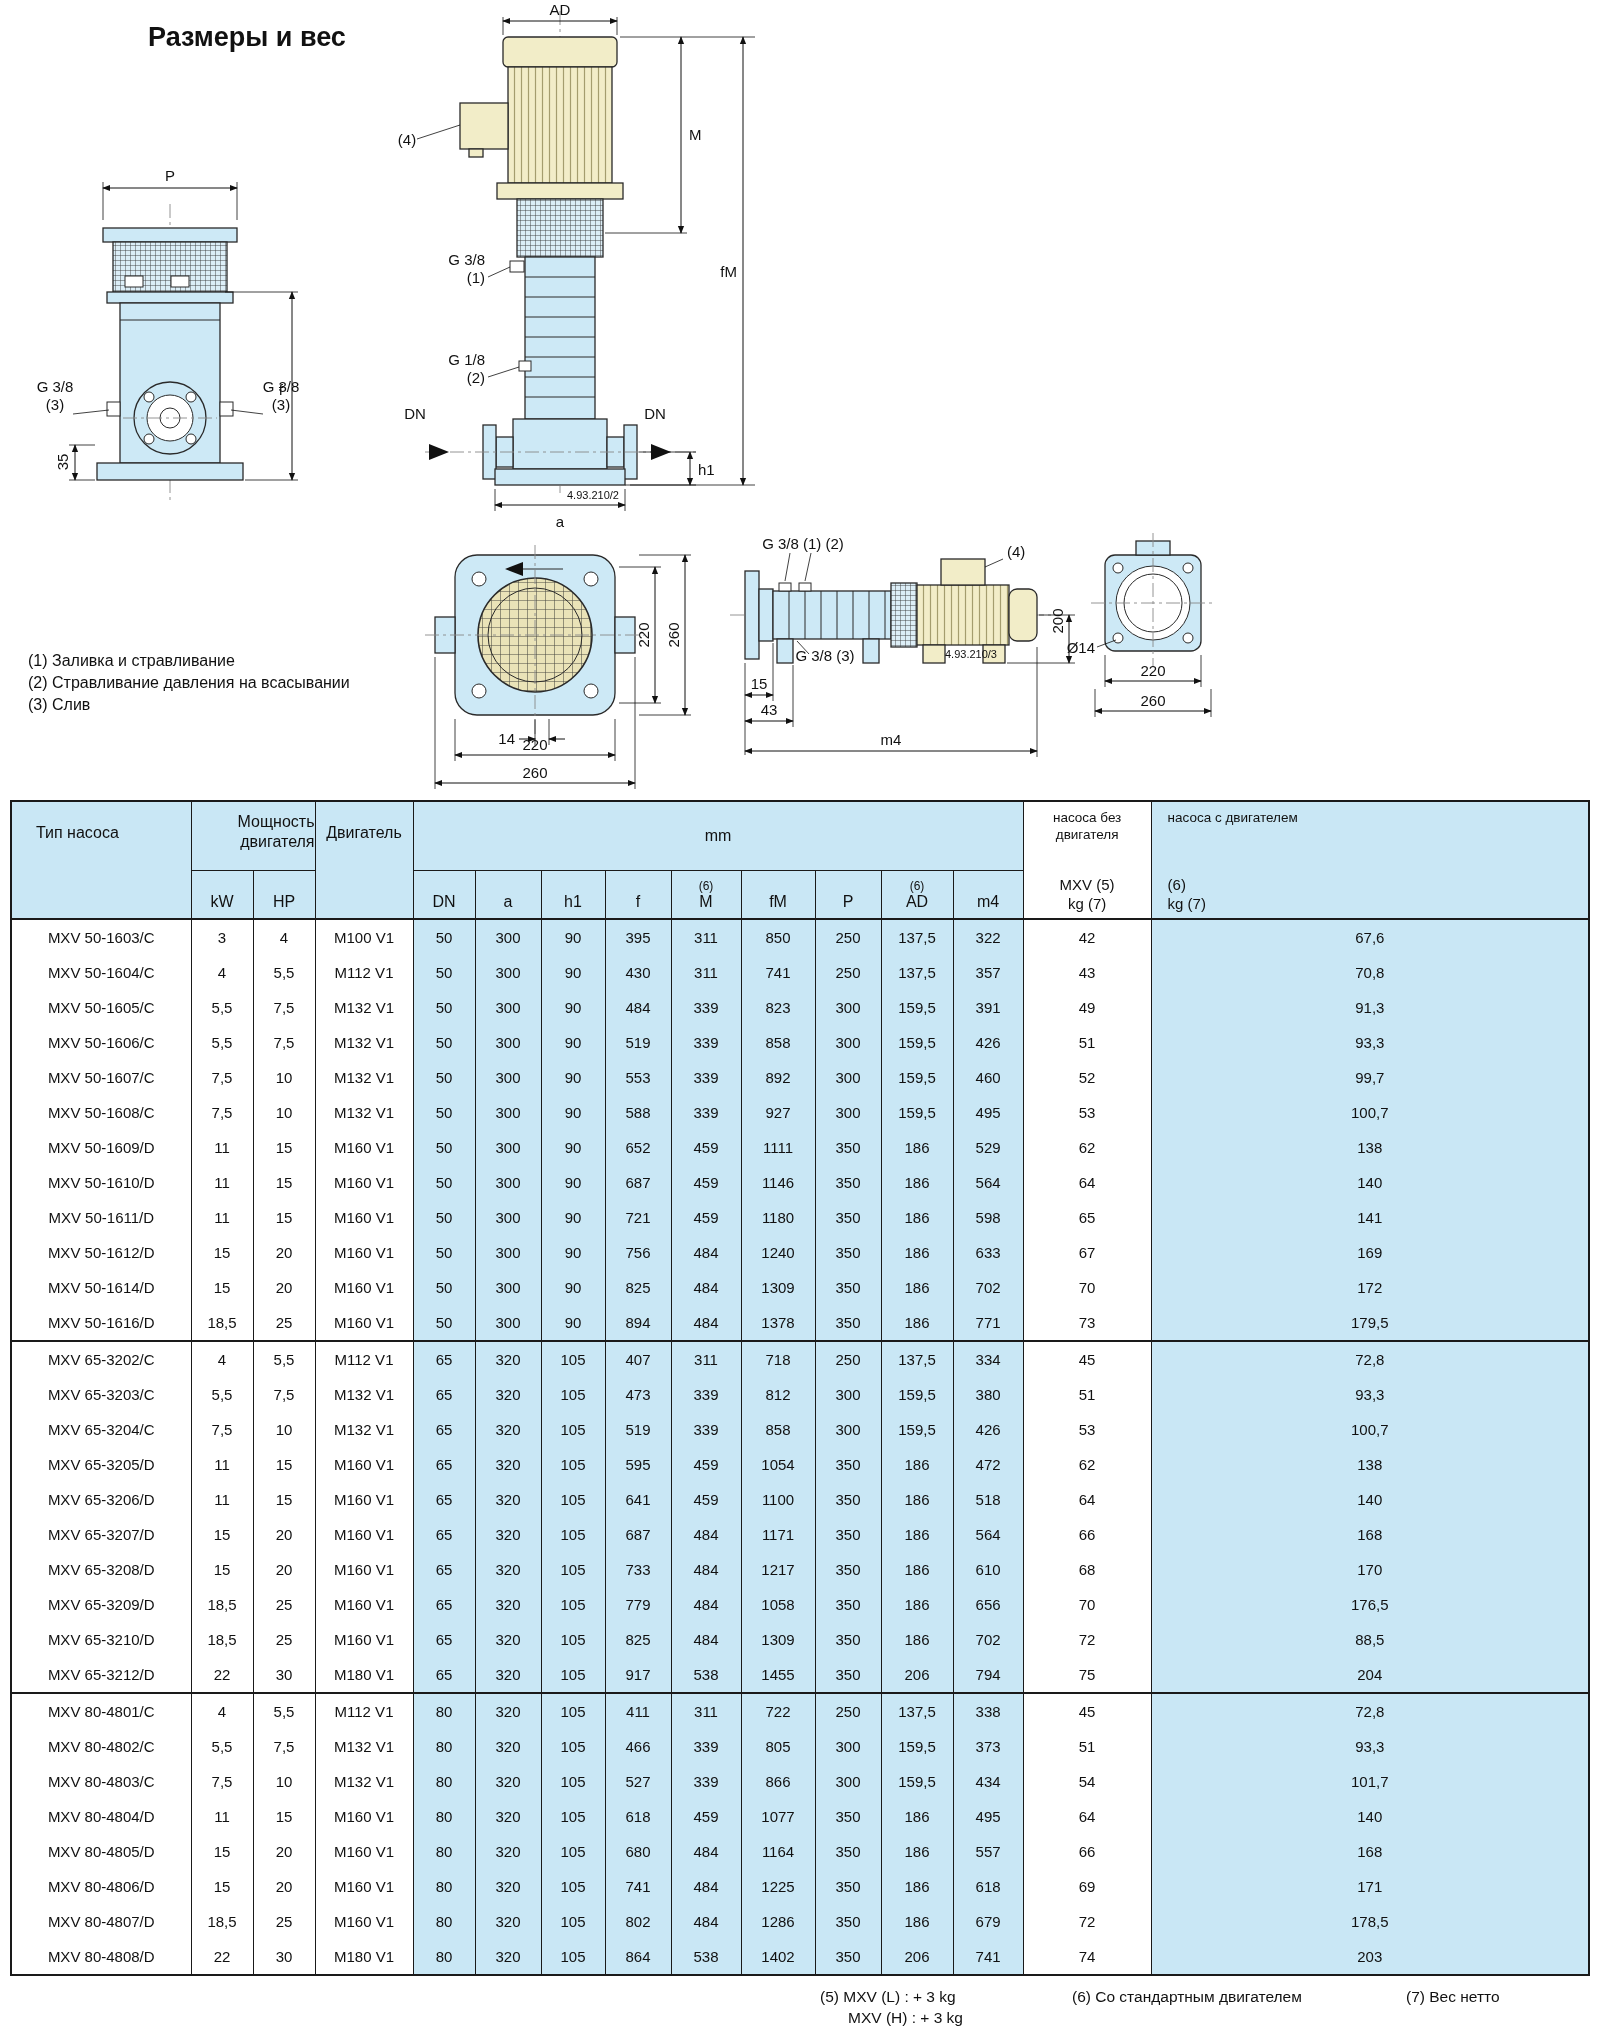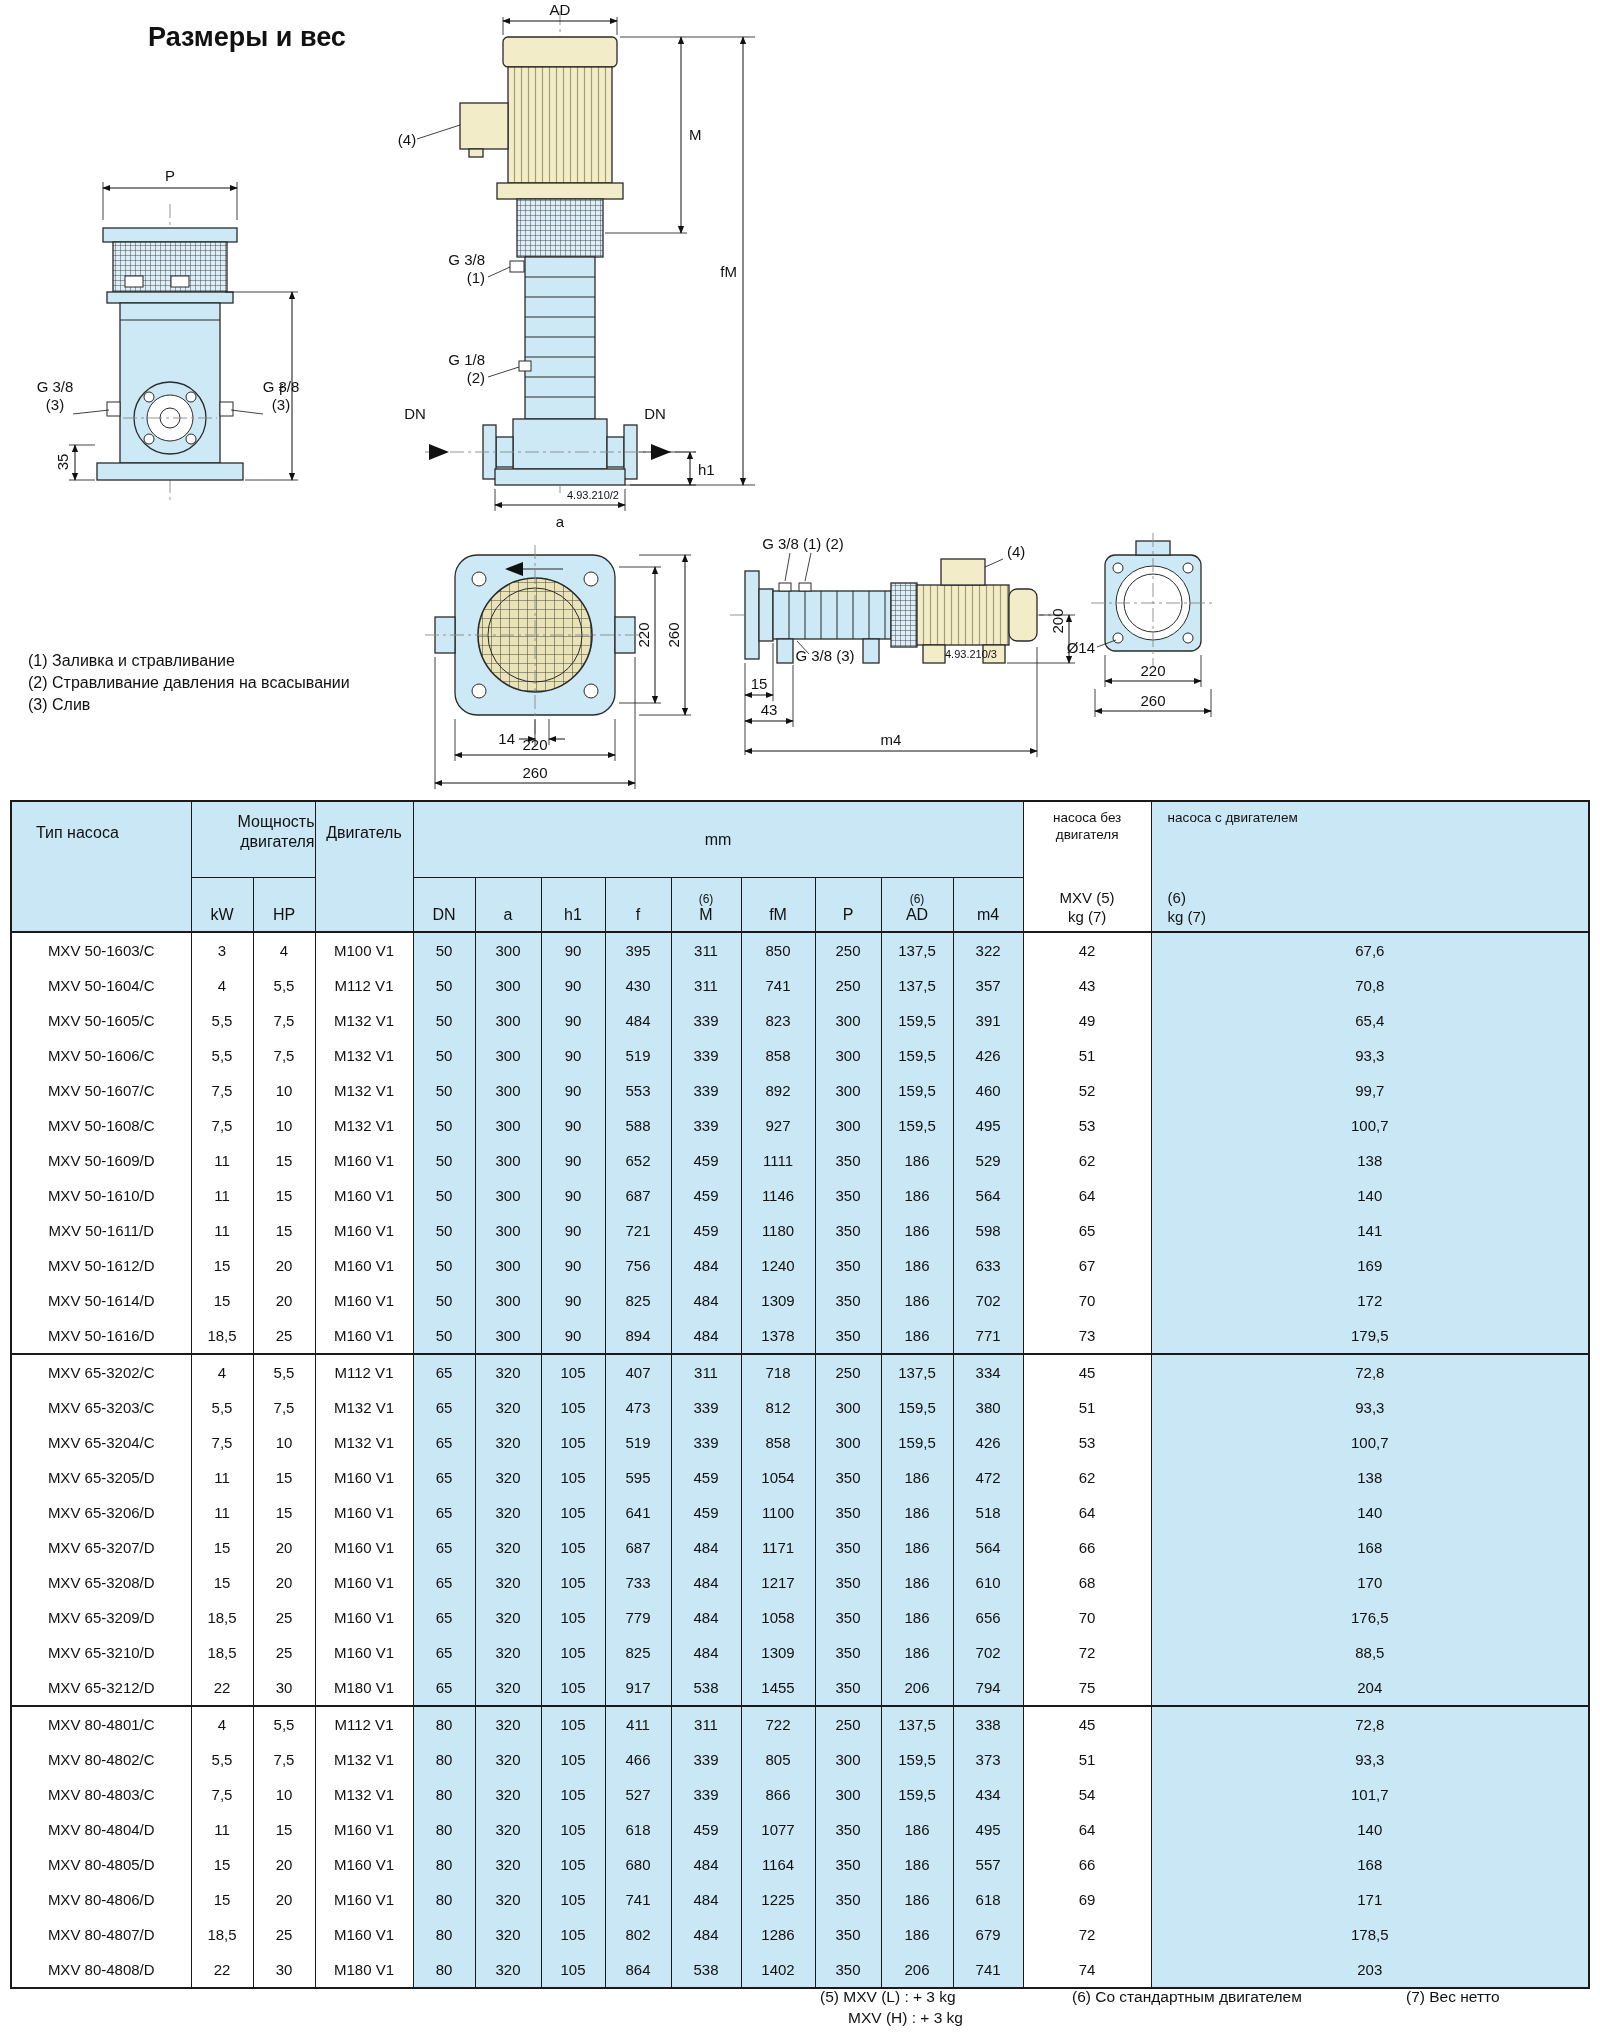--- a/index.html
+++ b/index.html
@@ -32,21 +32,21 @@
   .ptable thead th { font-size:16px; }
   .ptable tr.rowA { height:68px; }
   .ptable tr.rowB { height:48px; }
   .ptable tr.rowB th { border-top:1px solid #1a1a1a; vertical-align:bottom; padding-bottom:7px; }
   .ptable th.type { text-align:left; padding-left:24px; vertical-align:top; padding-top:22px; }
   .ptable th.power { text-align:right; padding-left:12px; vertical-align:top; padding-top:10px;
                      line-height:20px; }
   .ptable th.motor { vertical-align:top; padding-top:22px; }
   .ptable th.mm { vertical-align:middle; }
   .ptable .sup { font-size:12px; line-height:13px; }
-  .ptable .stack { display:flex; flex-direction:column; align-items:center; height:129px;
+  .ptable .stack { display:flex; flex-direction:column; align-items:center; height:116px;
                    box-sizing:border-box; padding:7px 4px 6px 4px; }
   .ptable .stack .top { font-size:13.5px; line-height:17px; }
   .ptable .stack .mid { margin-top:auto; font-size:15px; line-height:17px; }
   .ptable .stack .bot { font-size:15px; line-height:17px; margin-top:2px; }
   .ptable th.withmotor .stack { align-items:flex-start; padding-left:16px; text-align:center; }
   .ptable tbody.group { border-top:2px solid #1a1a1a; }
   .ptable td { height:35px; }
   .ptable td.blue { background:#c9e7f5; }
   .ptable td.white { background:#ffffff; }
   .ptable th.blue { background:#c9e7f5; }
@@ -426,21 +426,21 @@
             <td class="blue">50</td>
             <td class="blue">300</td>
             <td class="blue">90</td>
             <td class="blue">484</td>
             <td class="blue">339</td>
             <td class="blue">823</td>
             <td class="blue">300</td>
             <td class="blue">159,5</td>
             <td class="blue">391</td>
             <td class="white">49</td>
-            <td class="blue">65,4</td>
+            <td class="blue">91,3</td>
           </tr>
           <tr>
             <td class="white">MXV 50-1606/C</td>
             <td class="white">5,5</td>
             <td class="white">7,5</td>
             <td class="white">M132 V1</td>
             <td class="blue">50</td>
             <td class="blue">300</td>
             <td class="blue">90</td>
             <td class="blue">519</td>

